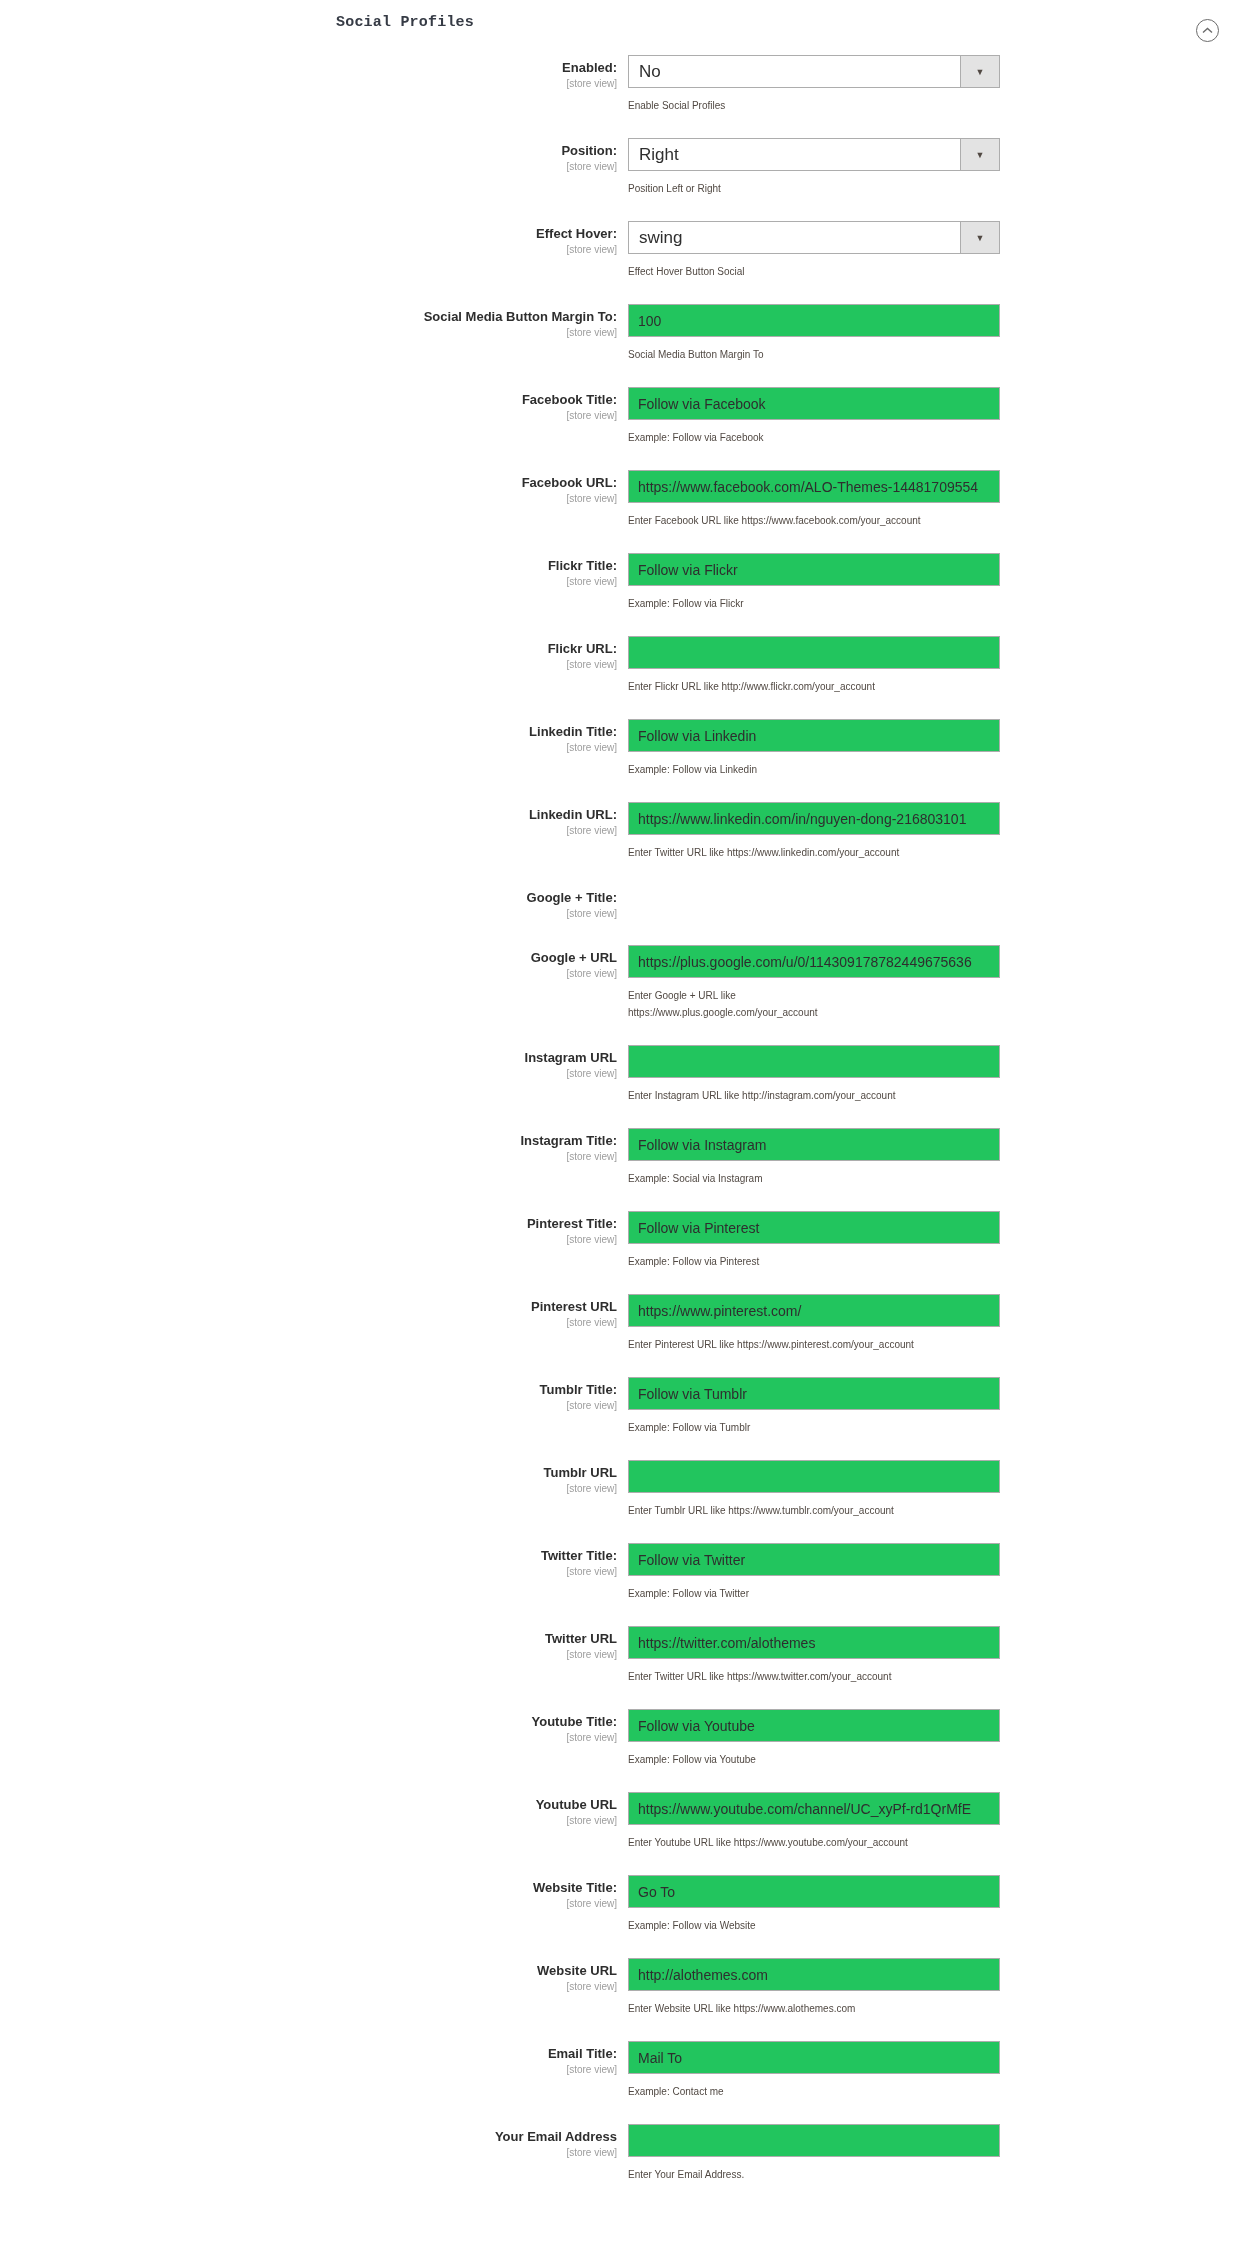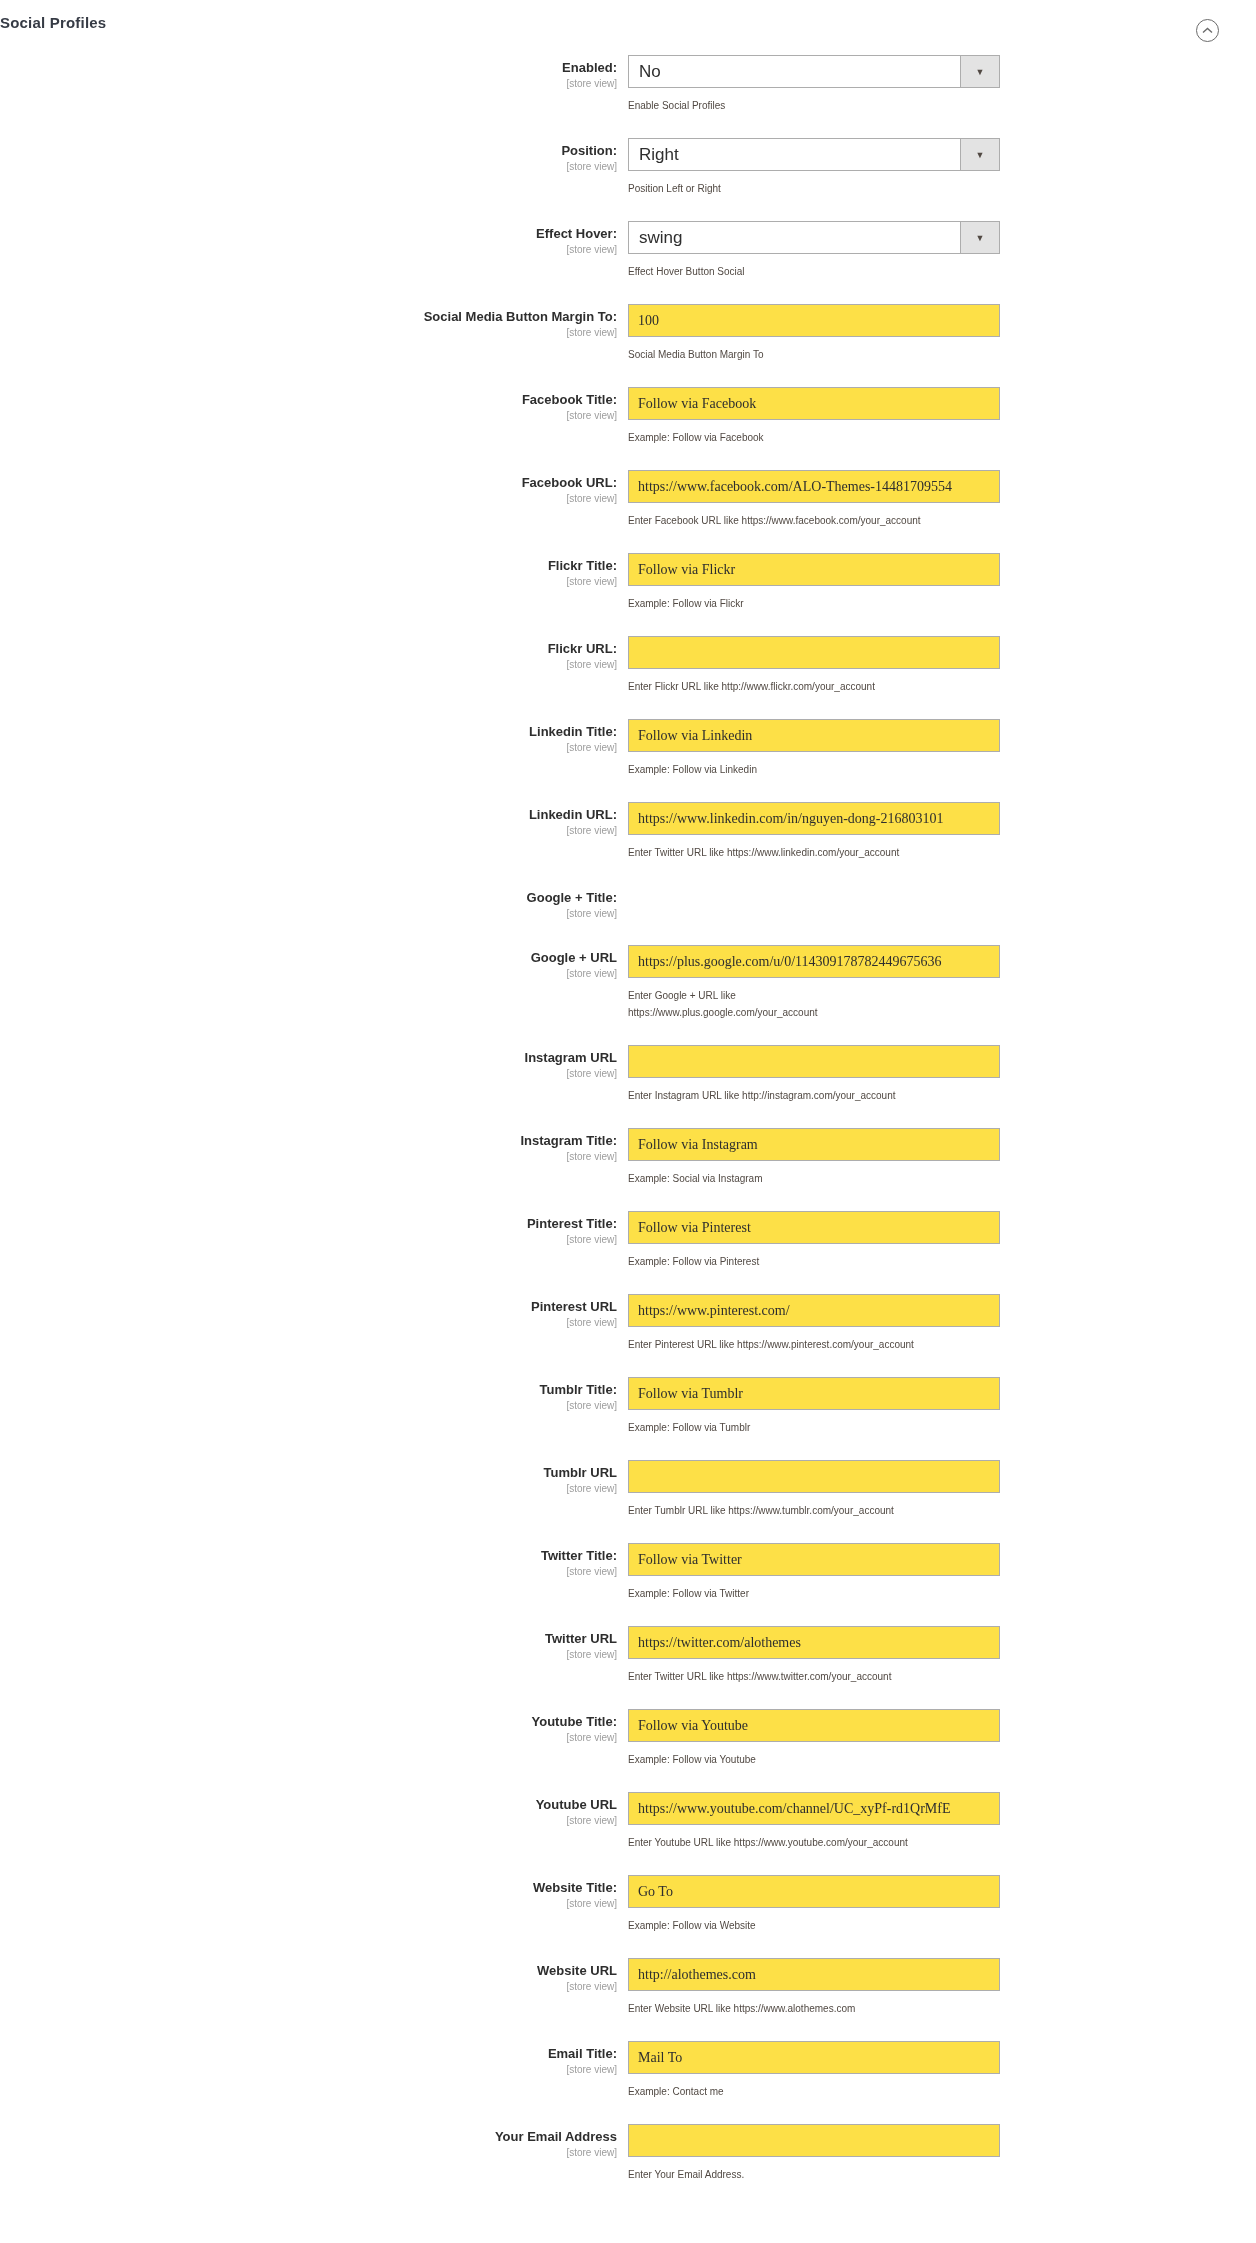--- a/index.html
+++ b/index.html
@@ -10,24 +10,26 @@
   body {
     width: 1256px;
     min-height: 2243px;
     position: relative;
   }
   .section {
     position: relative;
     padding-top: 14px;
   }
   .section-title {
+    margin-left: 336px;
     font-size: 15px;
     font-weight: 700;
     color: #363b45;
     letter-spacing: 0.2px;
+    font-family: Liberation Mono, monospace;
   }
   .collapse-btn {
     position: absolute;
     top: 19px;
     right: 37px;
     width: 23px;
     height: 23px;
     border: 1px solid #6b6b6b;
     border-radius: 50%;
     background: transparent;
@@ -64,23 +66,23 @@
   }
   .control-col {
     margin-left: 11px;
     width: 372px;
     flex: none;
   }
   .text-input {
     width: 372px;
     height: 33px;
     border: 1px solid #adadad;
-    background: #fde047;
+    background: #22c55e;
     padding: 0 9px;
-    font-family: Liberation Serif, serif;
+    font-family: Liberation Sans, sans-serif;
     font-size: 14px;
     color: #2e2e2e;
     outline: none;
   }
   .select {
     width: 372px;
     height: 33px;
     border: 1px solid #adadad;
     background: #ffffff;
     display: flex;

